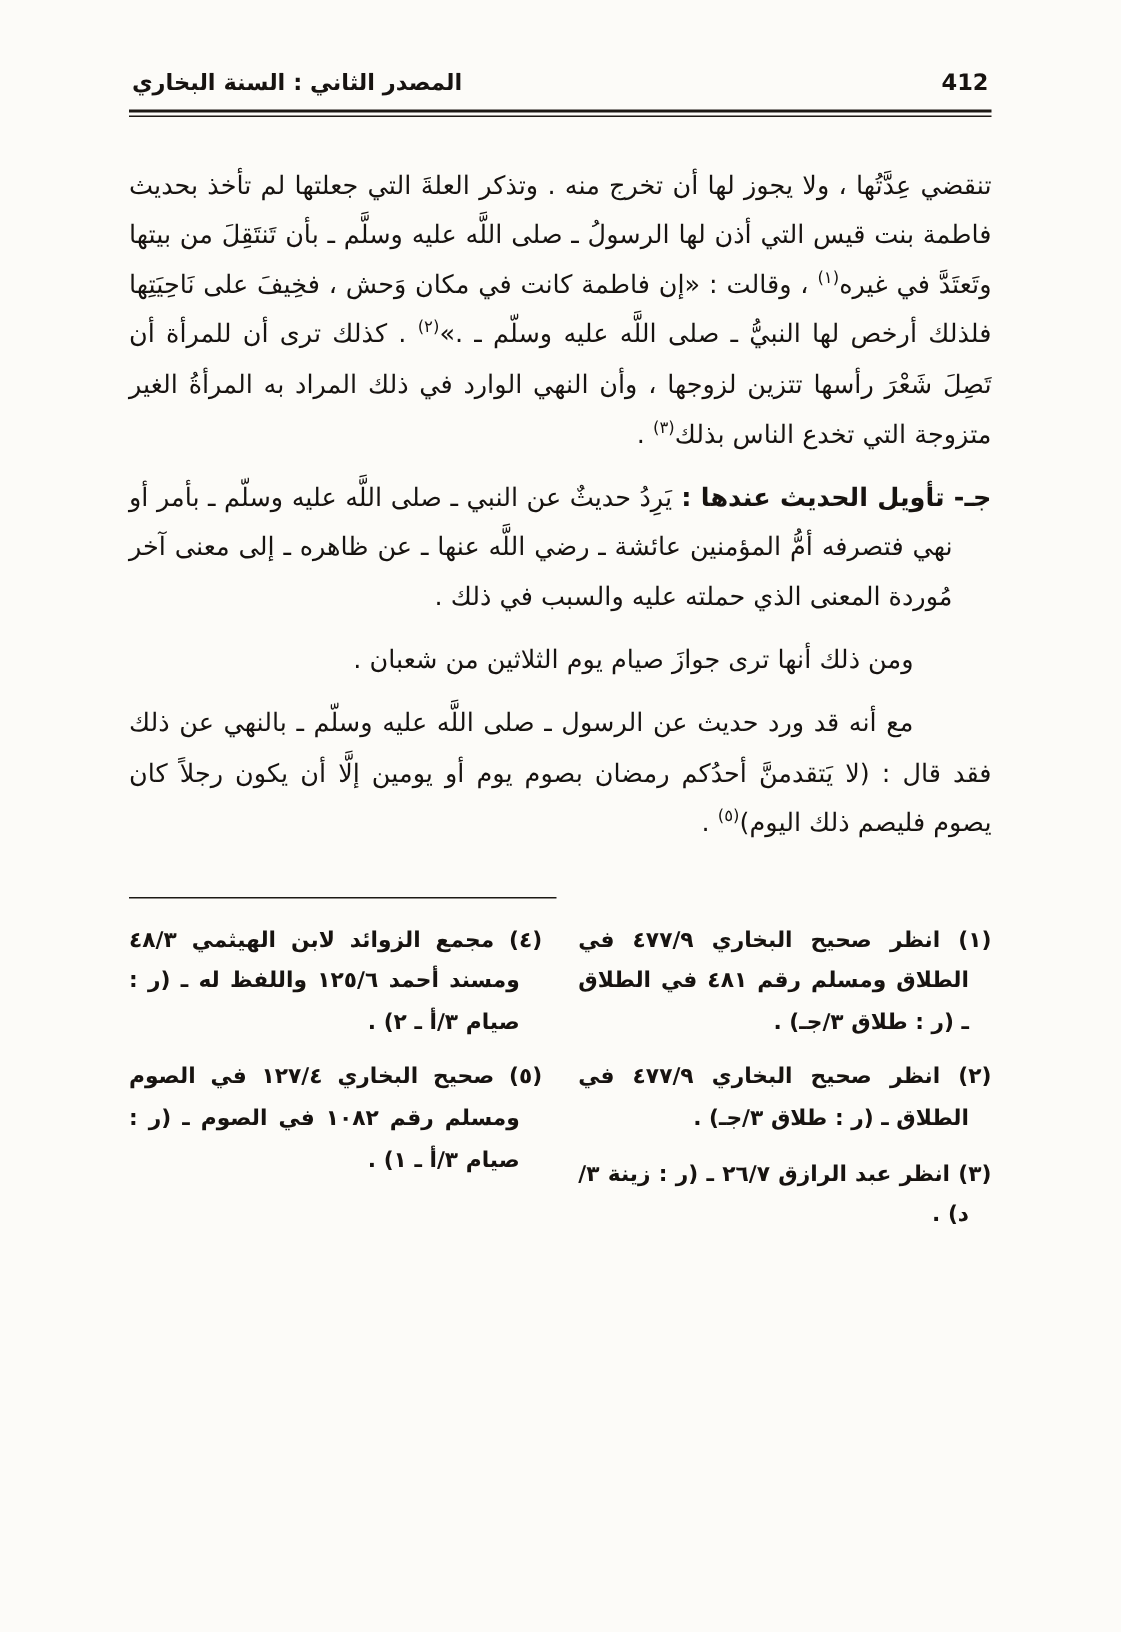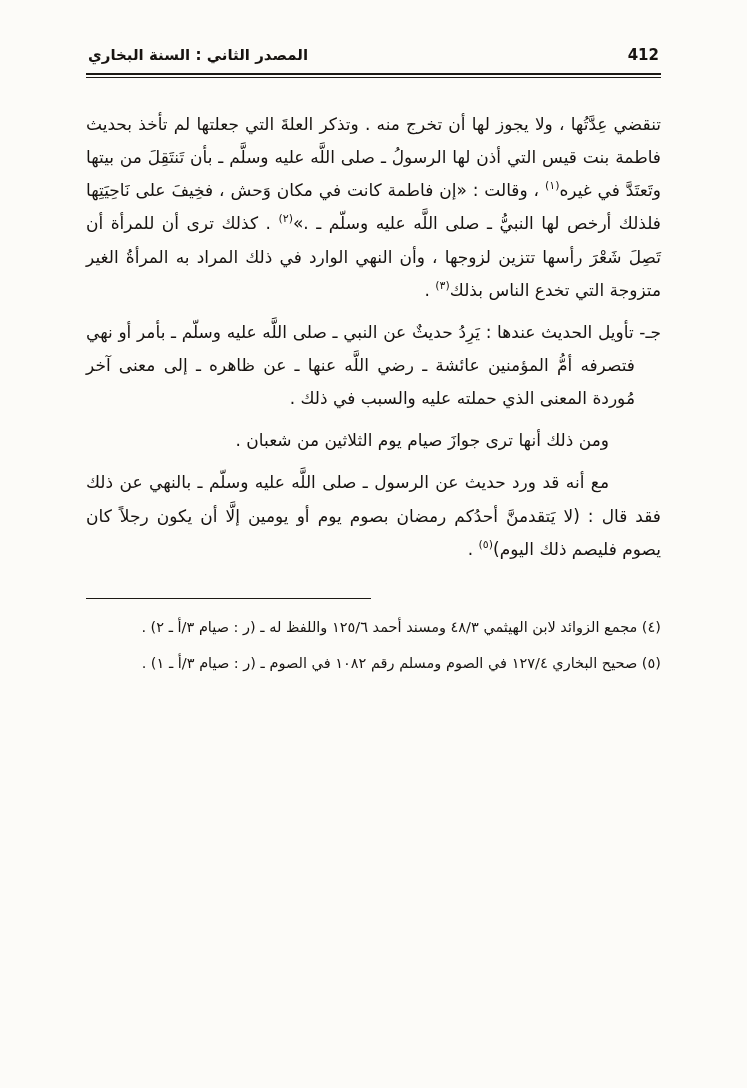--- a/index.html
+++ b/index.html
@@ -29,41 +29,41 @@
     padding-top:30px;
     font-size:17px;
     line-height:1.95;
     text-align:justify;
     text-justify:inter-word;
   }
   .content p { margin-bottom:9px; }
   .p-flush  { text-indent:0; }
   .p-indent { text-indent:52px; }
   .p-hang   { padding-right:26px; text-indent:-26px; }
-  .lead { font-weight:normal;margin-top:24px; }
+  .lead { font-weight:bold;margin-top:24px; }
   sup { font-size:11px; line-height:0; vertical-align:super; }
 
   
   .footnotes { margin-top:32px; }
   .fn-rule {
     width:285px; height:0;
     border-top:1.5px solid #1c1914;
     margin-left:0; margin-right:auto; 
     margin-bottom:15px;
   }
   .fn-cols {
     display:flex; gap:24px;
     font-size:14.5px;
     line-height:1.9;
     text-align:justify;
   }
   .fn-col { flex:1; min-width:0; }
   .fn-item {
     margin-bottom:9px;
-    padding-right:15px; text-indent:-15px; 
+    padding-right:15px; text-indent:-15px;font-weight:bold; 
   }
 </style>
 </head>
 <body>
 
 <div class="page">
 
   <div class="header">
     <div>412</div>
     <div>المصدر الثاني : السنة البخاري</div>
@@ -81,20 +81,25 @@
 
     <p class="p-indent"><span>مع أنه قد ورد حديث عن الرسول ـ صلى اللَّه عليه وسلّم ـ بالنهي عن ذلك فقد قال : (لا يَتقدمنَّ أحدُكم رمضان بصوم يوم أو يومين إلَّا أن يكون رجلاً كان يصوم فليصم ذلك اليوم)<sup>(٥)</sup> .</span></p>
 
 
   </main>
 
   <section class="footnotes">
     <div class="fn-rule"></div>
     <div class="fn-cols">
 
+      <div class="fn-col">
+        <div class="fn-item">(١) انظر صحيح البخاري ٤٧٧/٩ في الطلاق ومسلم رقم ٤٨١ في الطلاق ـ (ر : طلاق ٣/جـ) .</div>
+        <div class="fn-item">(٢) انظر صحيح البخاري ٤٧٧/٩ في الطلاق ـ (ر : طلاق ٣/جـ) .</div>
+        <div class="fn-item">(٣) انظر عبد الرازق ٢٦/٧ ـ (ر : زينة ٣/د) .</div>
+      </div>
 
       <div class="fn-col">
         <div class="fn-item">(٤) مجمع الزوائد لابن الهيثمي ٤٨/٣ ومسند أحمد ١٢٥/٦ واللفظ له ـ (ر : صيام ٣/أ ـ ٢) .</div>
         <div class="fn-item">(٥) صحيح البخاري ١٢٧/٤ في الصوم ومسلم رقم ١٠٨٢ في الصوم ـ (ر : صيام ٣/أ ـ ١) .</div>
       </div>
 
     </div>
   </section>
 
 </div>

